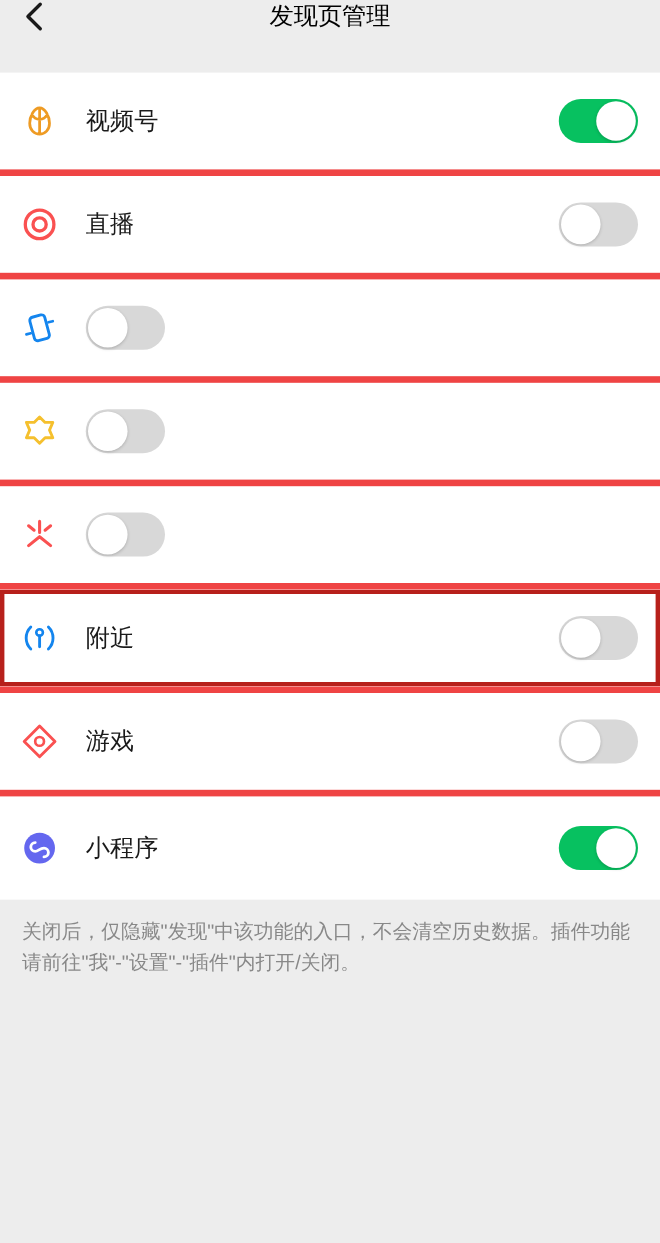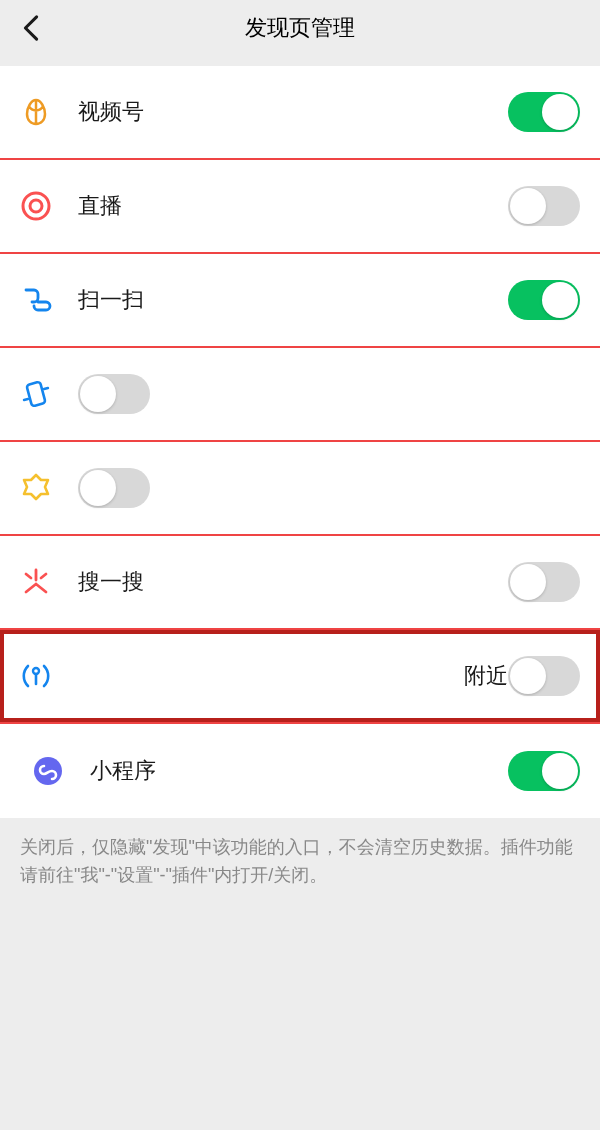--- a/index.html
+++ b/index.html
@@ -7,21 +7,21 @@
       font-family: -apple-system, "PingFang SC", "Helvetica Neue", sans-serif;
       background: #ededed;
       width: 600px;
       height: 1130px;
       overflow: hidden;
     }
     .header {
       height: 56px;
       background: #ededed;
       display: flex;
-      align-items: center;
+      align-items: flex-start;
       position: relative;
       font-family: Liberation Serif, serif;
     }
     .back-btn {
       position: absolute;
       left: 16px;
       width: 30px;
       height: 30px;
       display: flex;
       align-items: center;
@@ -36,24 +36,24 @@
     }
     .list {
       background: #fff;
       margin-top: 10px;
     }
     .row {
       display: flex;
       align-items: center;
       height: 94px;
       padding: 0 20px 0 16px;
-      border-bottom: 2px solid #ef4444;
+      border-bottom: 6px solid #ef4444;
       position: relative;
     }
-    .row:last-child { border-bottom: none; margin-left: 12px; }
+    .row:last-child { border-bottom: none; }
     .icon-box {
       width: 40px;
       height: 40px;
       margin-right: 22px;
       display: flex;
       align-items: center;
       justify-content: center;
     }
     .label {
       flex: 1;
@@ -76,21 +76,20 @@
       height: 36px;
       background: #fff;
       border-radius: 50%;
       top: 2px;
       box-shadow: 0 1px 3px rgba(0,0,0,0.2);
     }
     .toggle.off::after { left: 2px; }
     .toggle.on::after  { right: 2px; }
     .highlight {
       box-shadow: inset 0 0 0 4px #b7201b;
-      text-align: right;
     }
     .footer-note {
       padding: 16px 20px;
       font-size: 18px;
       color: #888;
       line-height: 1.55;
       background: #ededed;
     }
   </style>
 </head>
@@ -121,29 +120,20 @@
     <div class="icon-box">
       <svg width="34" height="34" viewBox="0 0 34 34" fill="none">
           <circle cx="17" cy="17" r="13" stroke="#fa5151" stroke-width="3"></circle>
           <circle cx="17" cy="17" r="6" stroke="#fa5151" stroke-width="3"></circle>
         </svg>
     </div>
     <div class="label">直播</div>
     <div class="toggle off"></div>
   </div>
 
-  <div class="row">
-    <div class="icon-box">
-      <svg width="36" height="36" viewBox="0 0 36 36" fill="none">
-          <path d="M8 8 h8 a4 4 0 0 1 4 4 v4 a4 4 0 0 1 -4 4 h-2 M20 20 h8 a4 4 0 0 1 0 8 h-8 a4 4 0 0 1 -4 -4" stroke="#1485ee" stroke-width="2.8" stroke-linecap="round" stroke-linejoin="round"></path>
-        </svg>
-    </div>
-    <div class="label">扫一扫</div>
-    <div class="toggle on"></div>
-  </div>
 
   <div class="row">
     <div class="icon-box">
       <svg width="36" height="36" viewBox="0 0 36 36" fill="none">
           <rect x="11" y="7" width="14" height="22" rx="3" transform="rotate(-15 18 18)" stroke="#1485ee" stroke-width="2.6"></rect>
           <path d="M6 24 l4 -1 M30 12 l-4 1" stroke="#1485ee" stroke-width="2.4" stroke-linecap="round"></path>
         </svg>
     </div>
     <div class="toggle off"></div>
   </div>
@@ -156,37 +146,46 @@
     </div>
     <div class="toggle off"></div>
   </div>
 
   <div class="row">
     <div class="icon-box">
       <svg width="36" height="36" viewBox="0 0 36 36" fill="none">
           <path d="M18 6 L18 16 M18 20 L8 28 M18 20 L28 28 M8 10 L13 14 M28 10 L23 14" stroke="#fa5151" stroke-width="2.8" stroke-linecap="round"></path>
         </svg>
     </div>
-    <div class="label">搜一搜</div>
     <div class="toggle off"></div>
   </div>
 
   <div class="row highlight">
     <div class="icon-box">
       <svg width="36" height="36" viewBox="0 0 36 36" fill="none">
           <path d="M10 8 a14 14 0 0 0 0 20 M26 8 a14 14 0 0 1 0 20" stroke="#1485ee" stroke-width="2.6" stroke-linecap="round"></path>
           <circle cx="18" cy="13" r="3" stroke="#1485ee" stroke-width="2.4"></circle>
           <path d="M18 16 L18 26" stroke="#1485ee" stroke-width="2.6" stroke-linecap="round"></path>
         </svg>
     </div>
     <div class="label">附近</div>
     <div class="toggle off"></div>
   </div>
 
 
+  <div class="row">
+    <div class="icon-box">
+      <svg width="36" height="36" viewBox="0 0 36 36" fill="none">
+          <path d="M18 4 L32 18 L18 32 L4 18 Z" stroke="#fa5151" stroke-width="2.6" stroke-linejoin="round"></path>
+          <circle cx="18" cy="18" r="4" stroke="#fa5151" stroke-width="2.4"></circle>
+        </svg>
+    </div>
+    <div class="label">游戏</div>
+    <div class="toggle off"></div>
+  </div>
 
   <div class="row">
     <div class="icon-box">
       <svg width="36" height="36" viewBox="0 0 36 36" fill="none">
           <circle cx="18" cy="18" r="14" fill="#6467ef"></circle>
           <path d="M14 13 a4 4 0 1 0 0 8 c3 0 4 -3 8 -3 a4 4 0 1 1 0 8" stroke="#fff" stroke-width="2.6" stroke-linecap="round" fill="none"></path>
         </svg>
     </div>
     <div class="label">小程序</div>
     <div class="toggle on"></div>

